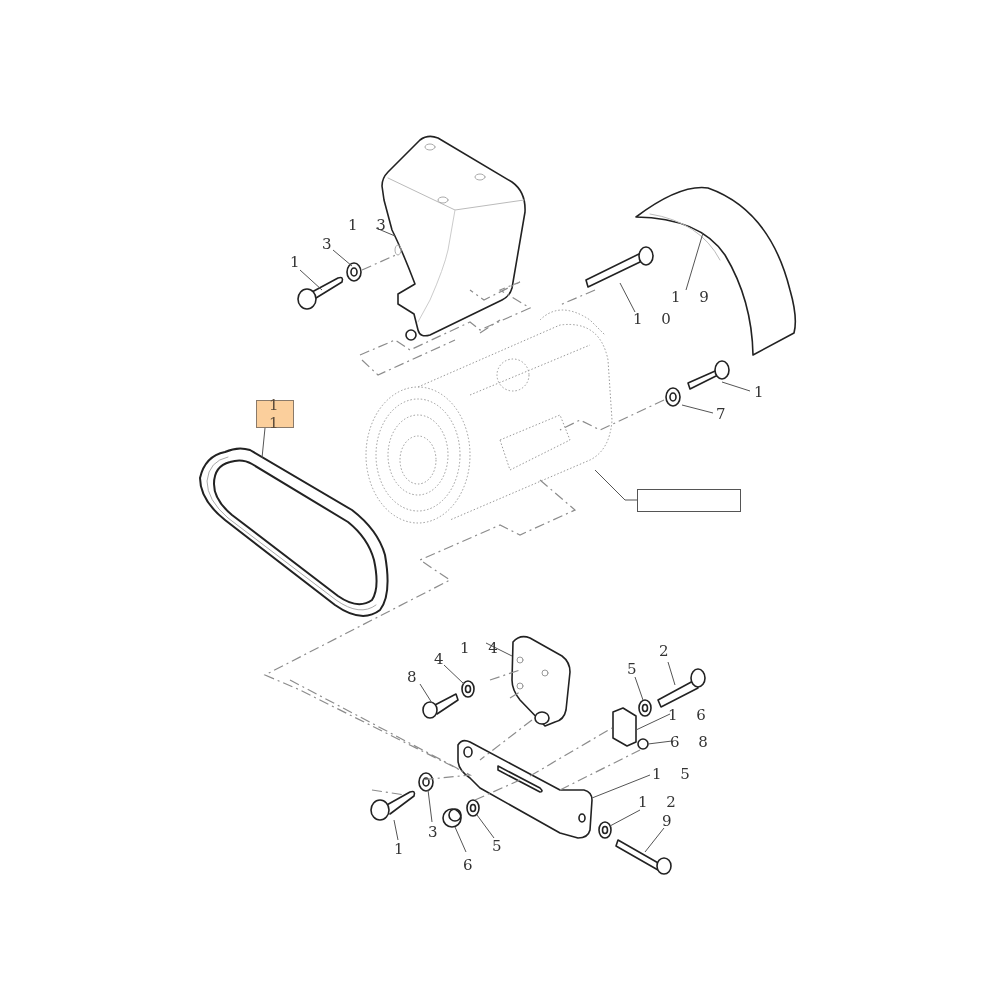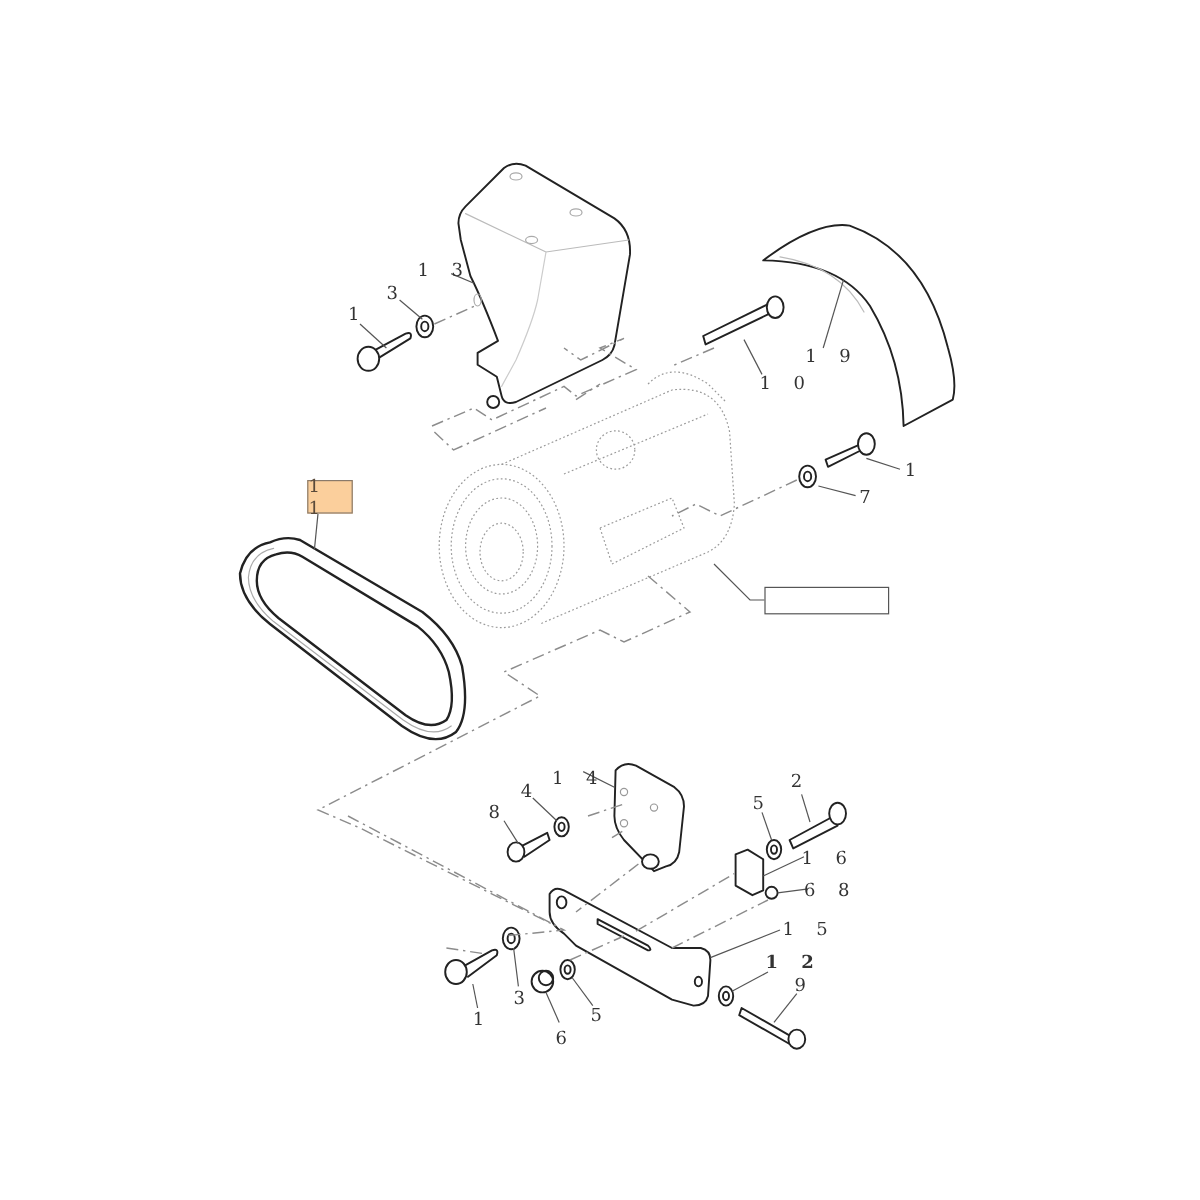--- a/index.html
+++ b/index.html
@@ -1,20 +1,20 @@
 <!DOCTYPE html>
 <html><head>
 <meta charset="utf-8">
 <style>
   html, body { margin: 0; padding: 0; background: #ffffff; }
   body { width: 1000px; height: 1000px; position: relative; overflow: hidden; font-family: "DejaVu Serif", serif; }
   #stage { position: absolute; left: 0; top: 0; width: 1000px; height: 776px; }
   svg { position: absolute; left: 0; top: 0; }
   .lbl { position: absolute; font-family: "DejaVu Serif", serif; font-size: 15px; color: #333; letter-spacing: 7px; white-space: nowrap; line-height: 16px; }
-  .callout-hl { position: absolute; left: 256px; top: 400px; width: 38px; height: 28px; background: #fbcf9c; border: 1px solid #8a7a6a; box-sizing: border-box; display: flex; align-items: center; justify-content: center; font-family: "DejaVu Serif", serif; font-size: 15px; color: #5a4a3a; letter-spacing: 8px; padding-left: 0; cursor: pointer; }
+  .callout-hl { position: absolute; left: 256px; top: 400px; width: 38px; height: 28px; background: #fbcf9c; border: 1px solid #8a7a6a; box-sizing: border-box; display: flex; align-items: center; justify-content: center; font-family: "DejaVu Serif", serif; font-size: 15px; color: #5a4a3a; letter-spacing: 8px; padding-left: 12px; cursor: pointer; }
   .ref-box { position: absolute; left: 637px; top: 489px; width: 104px; height: 23px; border: 1px solid #555; box-sizing: border-box; }
   .ref-text { position: absolute; left: 642px; top: 491px; font-family: "DejaVu Serif", serif; font-size: 15px; color: #333; letter-spacing: 7.5px; white-space: nowrap; cursor: pointer; }
 </style>
 </head>
 <body>
 
 <div id="stage">
 
 <svg width="1000" height="1000" viewBox="0 0 1000 1000">
   <g fill="none" stroke="#222" stroke-width="1.6" stroke-linejoin="round" stroke-linecap="round">
@@ -199,21 +199,21 @@
 <div class="callout-hl">1 1</div>
 
 <div class="lbl" style="left:460px;top:640px;">1 4</div>
 <div class="lbl" style="left:434px;top:651px;">4</div>
 <div class="lbl" style="left:407px;top:669px;">8</div>
 <div class="lbl" style="left:627px;top:661px;">5</div>
 <div class="lbl" style="left:659px;top:643px;">2</div>
 <div class="lbl" style="left:668px;top:707px;">1 6</div>
 <div class="lbl" style="left:670px;top:734px;">6 8</div>
 <div class="lbl" style="left:652px;top:766px;">1 5</div>
-<div class="lbl" style="left:638px;top:794px;font-weight:bold;">1 2</div>
+<div class="lbl" style="left:638px;top:794px;">1 2</div>
 <div class="lbl" style="left:662px;top:813px;">9</div>
 <div class="lbl" style="left:394px;top:841px;">1</div>
 <div class="lbl" style="left:428px;top:824px;">3</div>
 <div class="lbl" style="left:463px;top:857px;">6</div>
 <div class="lbl" style="left:492px;top:838px;">5</div>
 
 <div class="ref-box"></div>
 
 </div>
 

